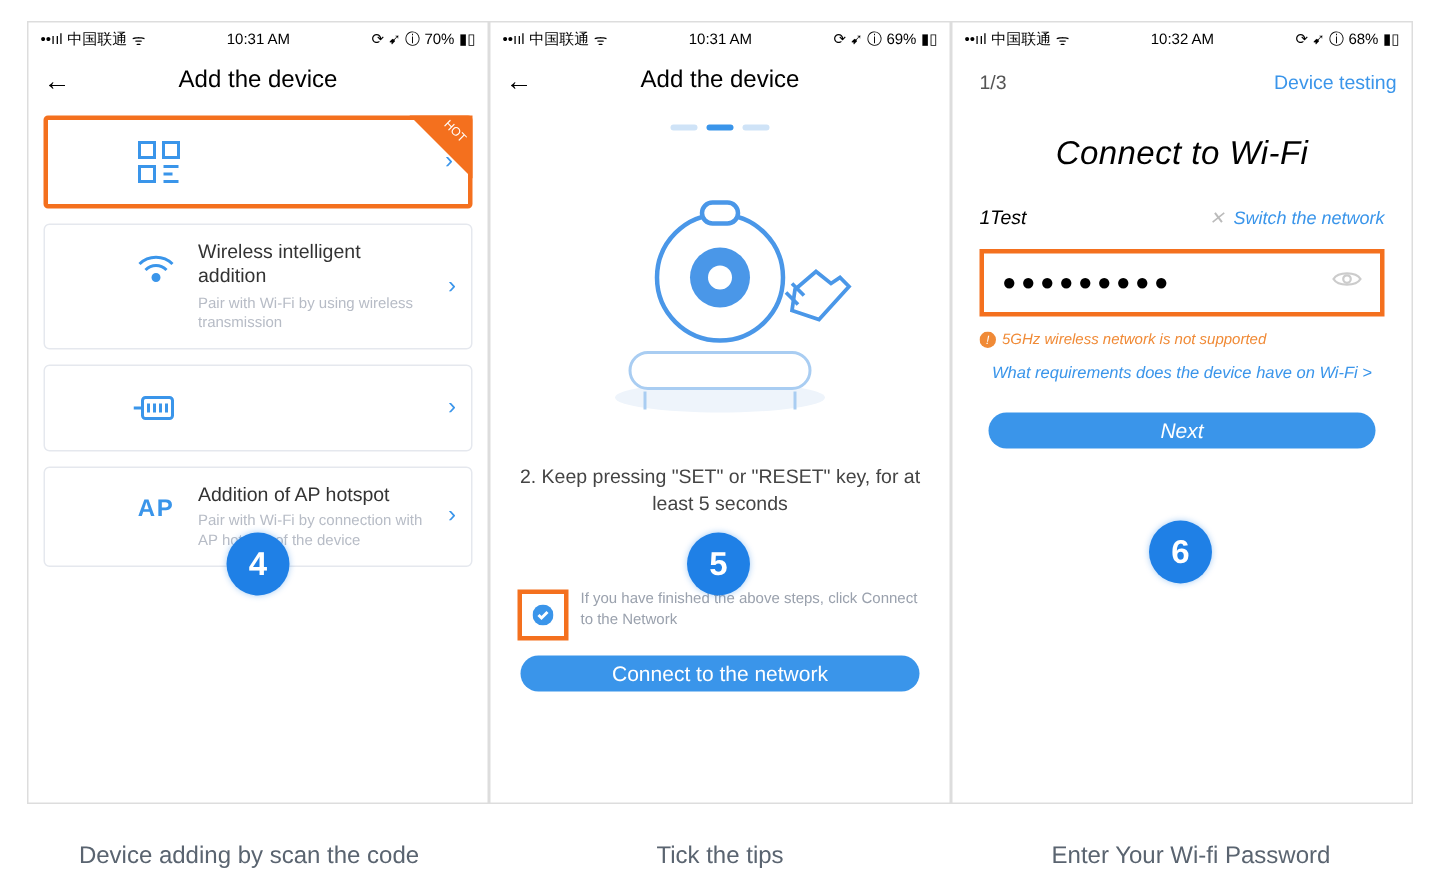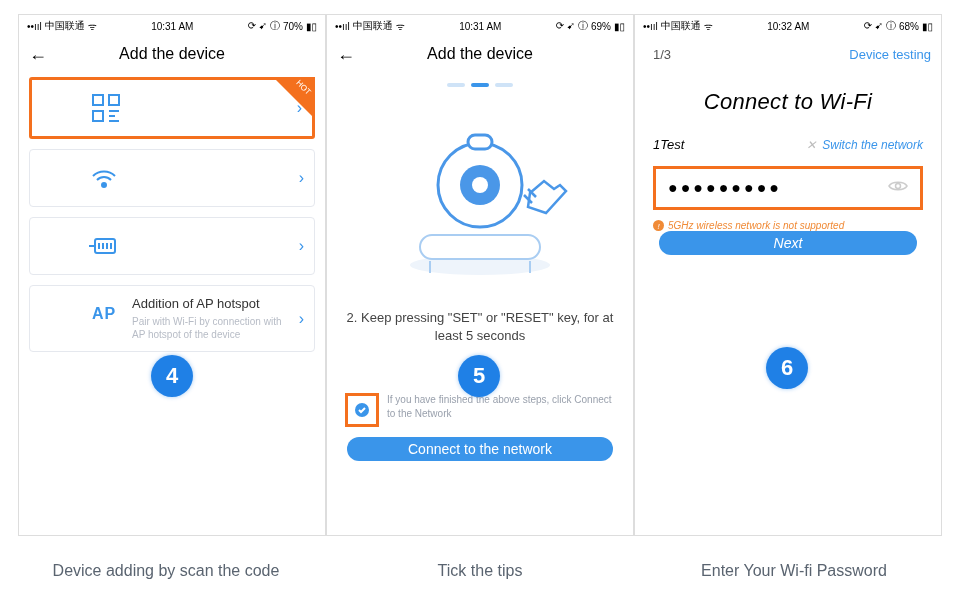--- a/index.html
+++ b/index.html
@@ -93,20 +93,24 @@
       </div>
 
       <div class="card">
         <div class="iconbox">
           <svg width="28" height="28" viewBox="0 0 28 28" fill="none" stroke="#3a95ea" stroke-width="2">
             <path d="M3 12c6-6 16-6 22 0"></path>
                 <path d="M7 16c4-4 10-4 14 0"></path>
                 <circle cx="14" cy="21" r="2" fill="#3a95ea"></circle>
           </svg>
         </div>
+        <div style="flex:1;padding-right:18px;">
+          <div class="ttl">Wireless intelligent addition</div>
+          <div class="sub">Pair with Wi-Fi by using wireless transmission</div>
+        </div>
         <span class="chev">›</span>
       </div>
 
       <div class="card">
         <div class="iconbox">
           <svg width="30" height="22" viewBox="0 0 30 22" fill="none" stroke="#3a95ea" stroke-width="2">
             <rect x="6" y="4" width="20" height="14" rx="2"></rect>
                 <line x1="0" y1="11" x2="6" y2="11"></line>
             <line x1="10" y1="8" x2="10" y2="14"></line>
                 <line x1="14" y1="8" x2="14" y2="14"></line>
@@ -222,20 +226,21 @@
               </svg>
         </span>
       </div>
       <div class="warn">
         <svg width="11" height="11" viewBox="0 0 11 11">
               <circle cx="5.5" cy="5.5" r="5.5" fill="#f08a36"></circle>
               <text x="5.5" y="8.5" text-anchor="middle" font-size="8" fill="#fff">!</text>
             </svg>
         <span>5GHz wireless network is not supported</span>
       </div>
+      <div class="req">What requirements does the device have on Wi-Fi &gt;</div>
       <div class="bigbtn">Next</div>
     </div>
     <div class="badge" style="left:131px;top:332px;">6</div>
   </div>
 
 </div>
 
 <div class="captions">
   <div>Device adding by scan the code</div>
   <div>Tick the tips</div>

